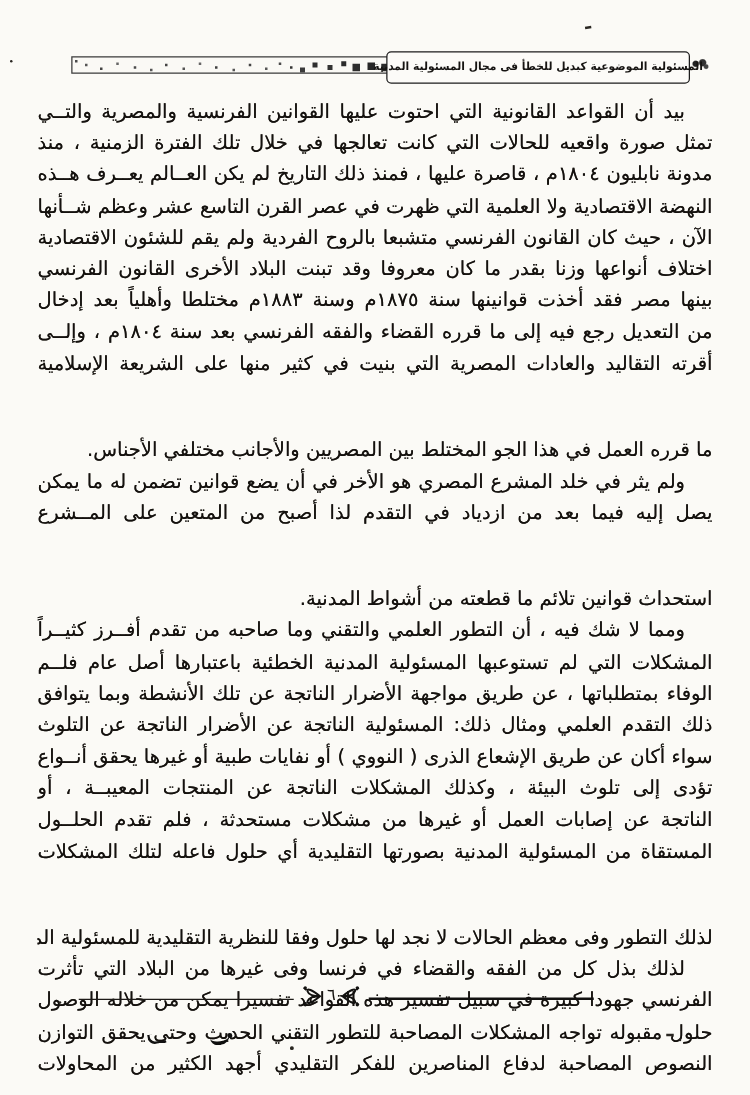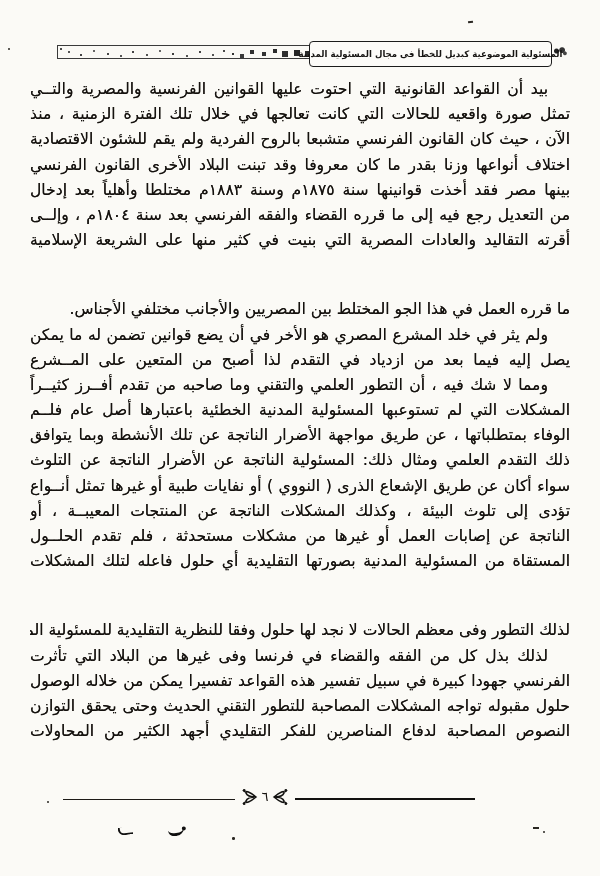--- a/index.html
+++ b/index.html
@@ -93,33 +93,36 @@
   </div>
 
   <div class="hdr-title-box">
     <span class="hdr-title">المسئولية الموضوعية كبديل للخطأ فى مجال المسئولية المدنية</span>
   </div>
   <span class="hdr-smudge"></span>
 
   <div class="page-text">
       <div class="line indent j">بيد أن القواعد القانونية التي احتوت عليها القوانين الفرنسية والمصرية والتــي كانــت</div>
       <div class="line j">تمثل صورة واقعيه للحالات التي كانت تعالجها في خلال تلك الفترة الزمنية ، منذ ظهور</div>
+      <div class="line j">مدونة نابليون ١٨٠٤م ، قاصرة عليها ، فمنذ ذلك التاريخ لم يكن العــالم يعــرف هــذه</div>
+      <div class="line j">النهضة الاقتصادية ولا العلمية التي ظهرت في عصر القرن التاسع عشر وعظم شــأنها</div>
       <div class="line j">الآن ، حيث كان القانون الفرنسي متشبعا بالروح الفردية ولم يقم للشئون الاقتصادية على</div>
       <div class="line j">اختلاف أنواعها وزنا بقدر ما كان معروفا وقد تبنت البلاد الأخرى القانون الفرنسي ومن</div>
       <div class="line j">بينها مصر فقد أخذت قوانينها سنة ١٨٧٥م وسنة ١٨٨٣م مختلطا وأهلياً بعد إدخال شيء</div>
       <div class="line j">من التعديل رجع فيه إلى ما قرره القضاء والفقه الفرنسي بعد سنة ١٨٠٤م ، وإلــى مــا</div>
       <div class="line j">أقرته التقاليد والعادات المصرية التي بنيت في كثير منها على الشريعة الإسلامية وعلــى</div>
       <div class="line end">ما قرره العمل في هذا الجو المختلط بين المصريين والأجانب مختلفي الأجناس.</div>
       <div class="line indent j">ولم يثر في خلد المشرع المصري هو الأخر في أن يضع قوانين تضمن له ما يمكن أن</div>
       <div class="line j">يصل إليه فيما بعد من ازدياد في التقدم لذا أصبح من المتعين على المــشرع المــصري</div>
+      <div class="line end">استحداث قوانين تلائم ما قطعته من أشواط المدنية.</div>
       <div class="line indent j">ومما لا شك فيه ، أن التطور العلمي والتقني وما صاحبه من تقدم أفــرز كثيــراً مــن</div>
       <div class="line j">المشكلات التي لم تستوعبها المسئولية المدنية الخطئية باعتبارها أصل عام فلــم تــستطع</div>
       <div class="line j">الوفاء بمتطلباتها ، عن طريق مواجهة الأضرار الناتجة عن تلك الأنشطة وبما يتوافق مع</div>
       <div class="line j">ذلك التقدم العلمي ومثال ذلك: المسئولية الناتجة عن الأضرار الناتجة عن التلوث البيئــي</div>
-      <div class="line j">سواء أكان عن طريق الإشعاع الذرى ( النووي ) أو نفايات طبية أو غيرها تمثل أنــواع</div>
+      <div class="line j">سواء أكان عن طريق الإشعاع الذرى ( النووي ) أو نفايات طبية أو غيرها يحقق أنــواع</div>
       <div class="line j">تؤدى إلى تلوث البيئة ، وكذلك المشكلات الناتجة عن المنتجات المعيبــة ، أو المــشكلات</div>
       <div class="line j">الناتجة عن إصابات العمل أو غيرها من مشكلات مستحدثة ، فلم تقدم الحلــول القانونيــة</div>
       <div class="line j">المستقاة من المسئولية المدنية بصورتها التقليدية أي حلول فاعله لتلك المشكلات المصاحبة</div>
       <div class="line end">لذلك التطور وفى معظم الحالات لا نجد لها حلول وفقا للنظرية التقليدية للمسئولية المدنية.</div>
       <div class="line indent j">لذلك بذل كل من الفقه والقضاء في فرنسا وفى غيرها من البلاد التي تأثرت بالقــانون</div>
       <div class="line j">الفرنسي جهودا كبيرة في سبيل تفسير هذه القواعد تفسيرا يمكن من خلاله الوصول إلــى</div>
       <div class="line j">حلول مقبوله تواجه المشكلات المصاحبة للتطور التقني الحديث وحتى يحقق التوازن فــى</div>
       <div class="line j">النصوص المصاحبة لدفاع المناصرين للفكر التقليدي أجهد الكثير من المحاولات لتحقيــق</div>
     </div>
 

